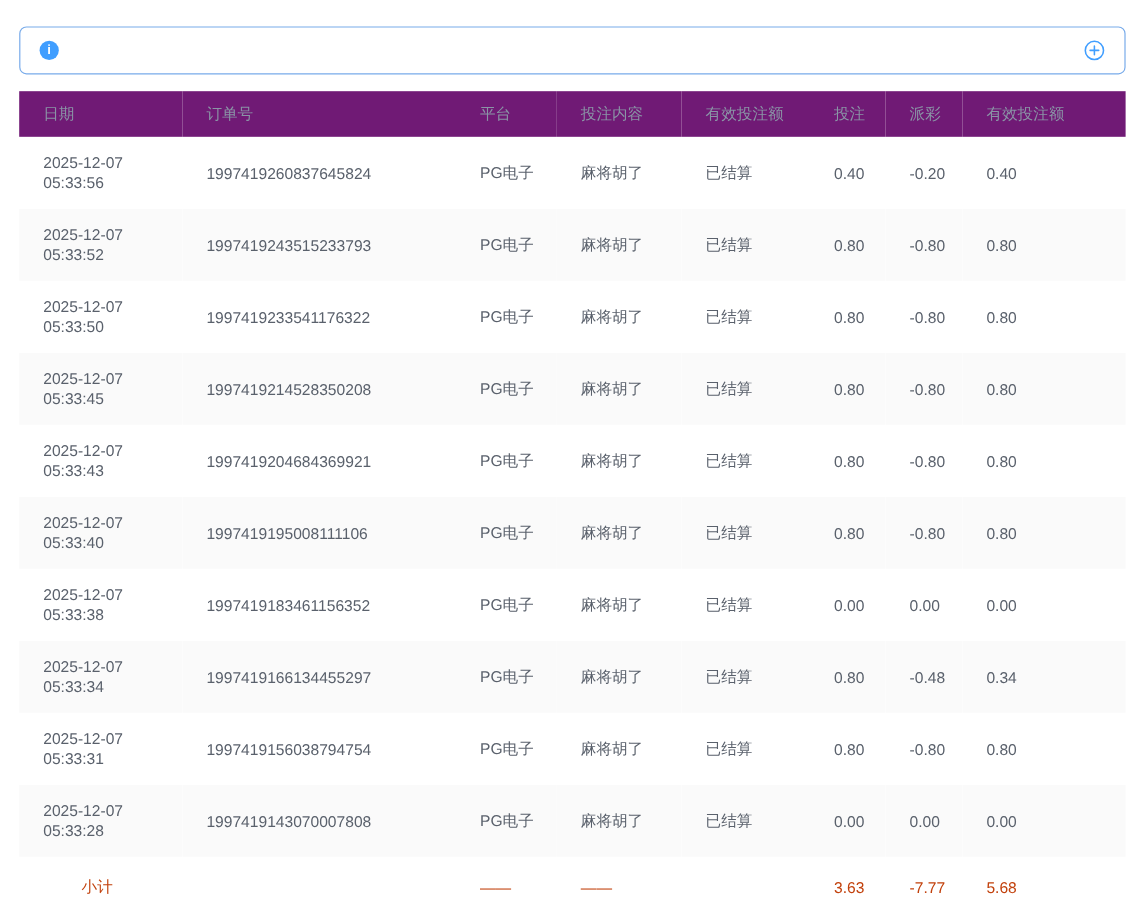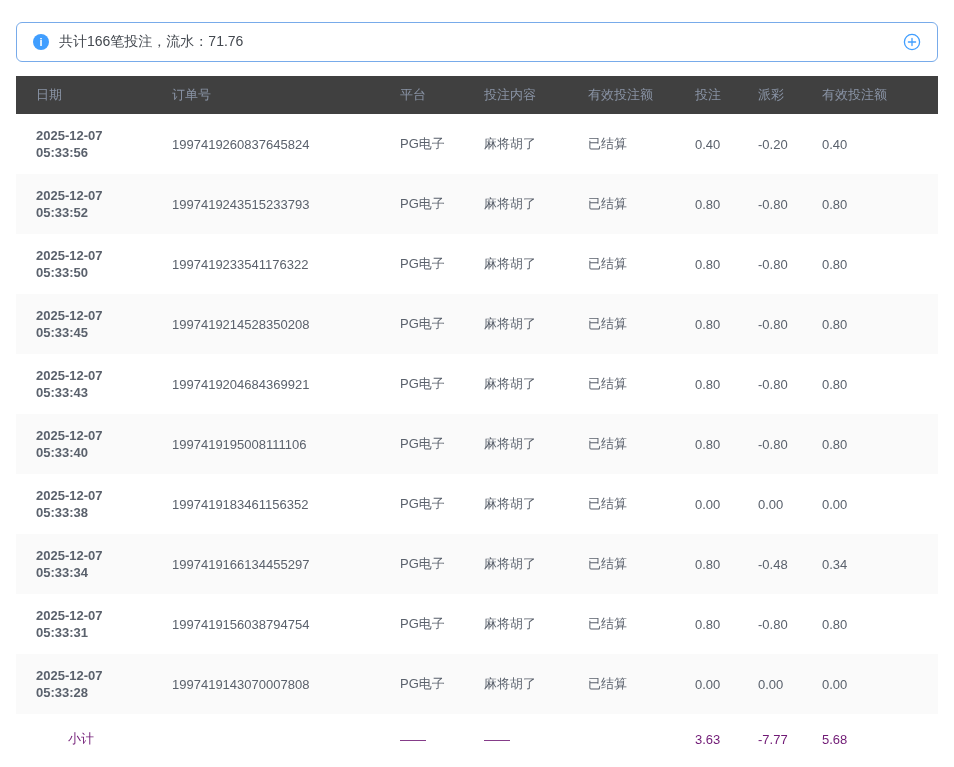--- a/index.html
+++ b/index.html
@@ -63,49 +63,48 @@
   col.c1 { width: 136px; }
   col.c2 { width: 228px; }
   col.c3 { width: 84px; }
   col.c4 { width: 104px; }
   col.c5 { width: 107px; }
   col.c6 { width: 63px; }
   col.c7 { width: 64px; }
   col.c8 { width: 136px; }
 
   thead th {
-    background: #404040;
+    background: #701a75;
     height: 38px;
     font-weight: 400;
     font-size: 13px;
     color: #8a94a6;
     text-align: left;
     padding: 0 6px 0 20px;
     white-space: nowrap;
   }
   tbody td, tfoot td {
     height: 60px;
     font-size: 13px;
     color: #5a616c;
     text-align: left;
     padding: 0 6px 0 20px;
     white-space: nowrap;
     overflow: hidden;
   }
   tbody tr.alt { background: #fafafa; }
-  .date-line { display: block; line-height: 17px; font-weight: bold; }
-  tfoot td { height: 50px; color: #701a75; }
+  .date-line { display: block; line-height: 17px; }
+  tfoot td { height: 50px; color: #c2410c; }
   tfoot td.subtotal-cell { text-align: center; padding-left: 0; }
 </style>
 </head>
 <body>
 
 <div class="info-bar">
   <i class="info-icon">i</i>
-  <span class="info-text">共计166笔投注，流水：71.76</span>
   <span class="plus-icon">
     <svg width="18" height="18" viewBox="0 0 18 18">
       <circle cx="9" cy="9" r="7.6" fill="none" stroke="#409eff" stroke-width="1.3"></circle>
       <path d="M9 5.4v7.2M5.4 9h7.2" stroke="#409eff" stroke-width="1.3" stroke-linecap="round"></path>
     </svg>
   </span>
 </div>
 
 <div class="table-wrap">
   <table>

